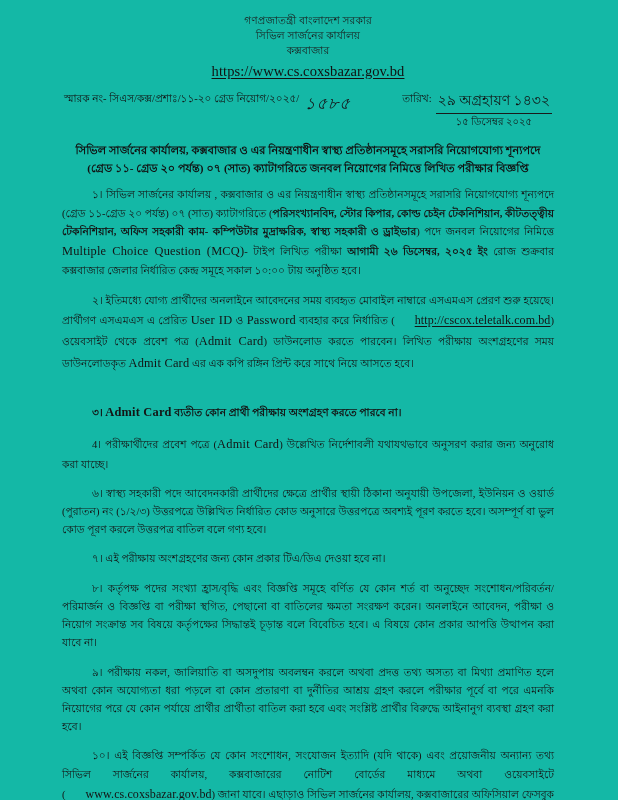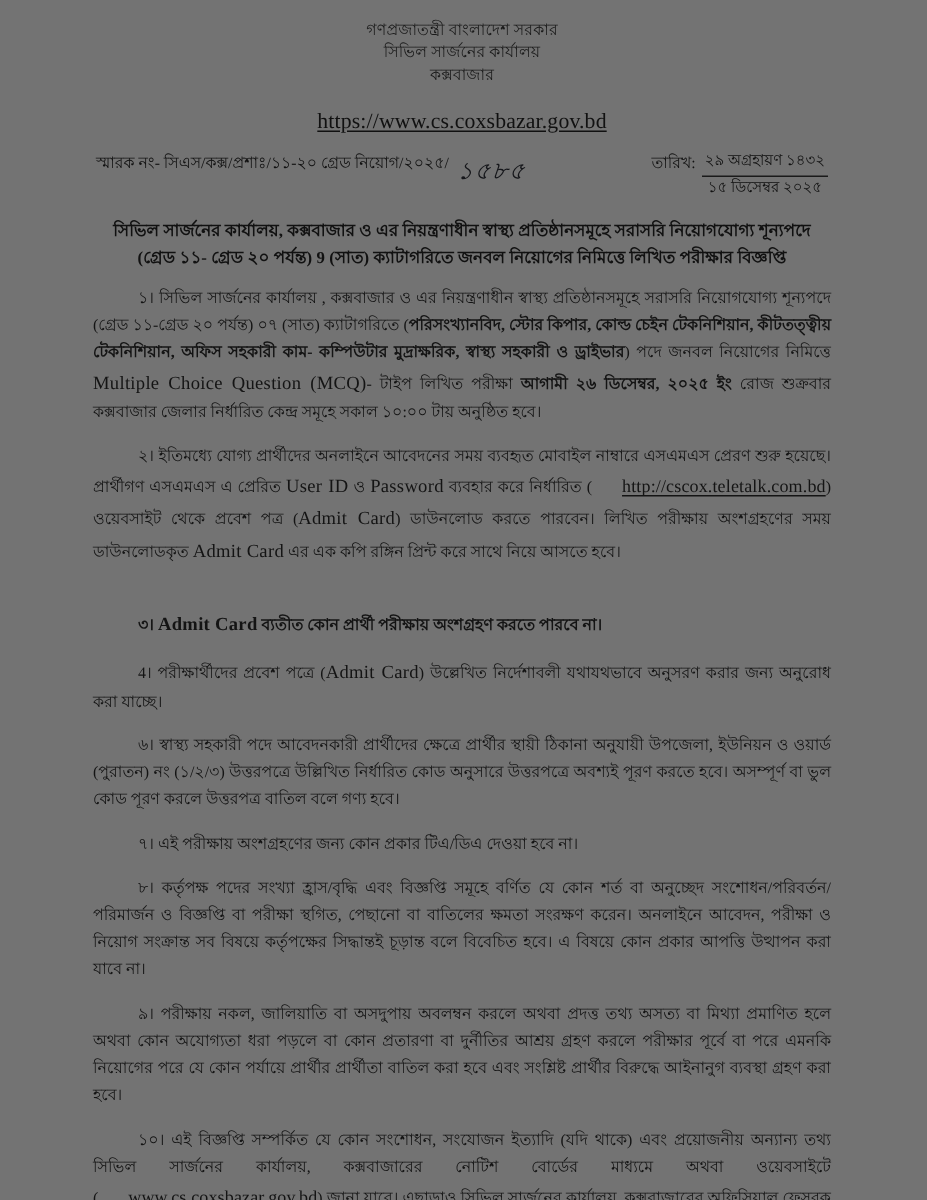--- a/index.html
+++ b/index.html
@@ -16,35 +16,35 @@
     color: #111111;
     -webkit-font-smoothing: antialiased;
   }
 
   .page {
     position: relative;
     width: 618px;
     height: 800px;
     box-sizing: border-box;
     padding: 14px 64px 0 62px;
-    background: #737373;
+    background: #14b8a6;
   }
 
   
   .letterhead {
     text-align: center;
     line-height: 1.42;
   }
   .lh-line {
     font-size: 10.5px;
     letter-spacing: .1px;
     color: #1a1a1a;
   }
   .lh-web {
-    margin-top: 12px;
+    margin-top: 2px;
     font-size: 14.5px;
     font-family: "Liberation Serif", "DejaVu Serif", serif;
     text-decoration: underline;
     text-underline-offset: 2px;
     letter-spacing: .1px;
     color: #111;
   }
 
   
   .memo-row {
@@ -75,21 +75,21 @@
     align-items: flex-start;
     gap: 4px;
     font-size: 10.5px;
   }
   .date-stack {
     display: inline-block;
     text-align: center;
     line-height: 1.45;
   }
   .date-top {
-    font-size: 10px;
+    font-size: 14px;
     padding: 0 2px 1px 2px;
     border-bottom: 1px solid #1a1a1a;
     display: block;
   }
   .date-bottom {
     font-size: 10px;
     display: block;
     padding-top: 1px;
   }
 
@@ -156,21 +156,21 @@
       <span>তারিখ:</span>
       <span class="date-stack">
         <span class="date-top">২৯ অগ্রহায়ণ ১৪৩২</span>
         <span class="date-bottom">১৫ ডিসেম্বর ২০২৫</span>
       </span>
     </div>
   </div>
 
   <div class="doc-title">
     <span>সিভিল সার্জনের কার্যালয়, কক্সবাজার ও এর নিয়ন্ত্রণাধীন স্বাস্থ্য প্রতিষ্ঠানসমূহে সরাসরি নিয়োগযোগ্য শূন্যপদে (গ্রেড ১১-</span>
-    <span>গ্রেড ২০ পর্যন্ত) 9 (সাত) ক্যাটাগরিতে জনবল নিয়োগের নিমিত্তে লিখিত পরীক্ষার বিজ্ঞপ্তি</span>
+    <span>গ্রেড ২০ পর্যন্ত) ০৭ (সাত) ক্যাটাগরিতে জনবল নিয়োগের নিমিত্তে লিখিত পরীক্ষার বিজ্ঞপ্তি</span>
   </div>
 
   <div class="body-block">
 
     <p class="clause"><span>১। সিভিল সার্জনের কার্যালয় , কক্সবাজার ও এর নিয়ন্ত্রণাধীন স্বাস্থ্য প্রতিষ্ঠানসমূহে সরাসরি নিয়োগযোগ্য শূন্যপদে (গ্রেড ১১-গ্রেড ২০ পর্যন্ত) ০৭ (সাত) ক্যাটাগরিতে (</span><span class="b">পরিসংখ্যানবিদ, স্টোর কিপার, কোল্ড চেইন টেকনিশিয়ান, কীটতত্ত্বীয় টেকনিশিয়ান, অফিস সহকারী কাম- কম্পিউটার মুদ্রাক্ষরিক, স্বাস্থ্য সহকারী ও ড্রাইভার</span><span>) পদে জনবল নিয়োগের নিমিত্তে </span><span class="en">Multiple Choice Question (MCQ)</span><span>- টাইপ লিখিত পরীক্ষা </span><span class="b">আগামী ২৬ ডিসেম্বর, ২০২৫ ইং</span><span> রোজ শুক্রবার কক্সবাজার জেলার নির্ধারিত কেন্দ্র সমূহে সকাল ১০:০০ টায় অনুষ্ঠিত হবে।</span></p>
 
     <p class="clause"><span>২। ইতিমধ্যে যোগ্য প্রার্থীদের অনলাইনে আবেদনের সময় ব্যবহৃত মোবাইল নাম্বারে এসএমএস প্রেরণ শুরু হয়েছে। প্রার্থীগণ এসএমএস এ প্রেরিত </span><span class="en">User ID</span><span> ও </span><span class="en">Password</span><span> ব্যবহার করে নির্ধারিত (</span><span class="lnk">http://cscox.teletalk.com.bd</span><span>) ওয়েবসাইট থেকে প্রবেশ পত্র (</span><span class="en">Admit Card</span><span>) ডাউনলোড করতে পারবেন। লিখিত পরীক্ষায় অংশগ্রহণের সময় ডাউনলোডকৃত </span><span class="en">Admit Card</span><span> এর এক কপি রঙ্গিন প্রিন্ট করে সাথে নিয়ে আসতে হবে।</span></p>
 
     <p class="clause center-short b"><span>৩। </span><span class="en">Admit Card</span><span> ব্যতীত কোন প্রার্থী পরীক্ষায় অংশগ্রহণ করতে পারবে না।</span></p>
 

